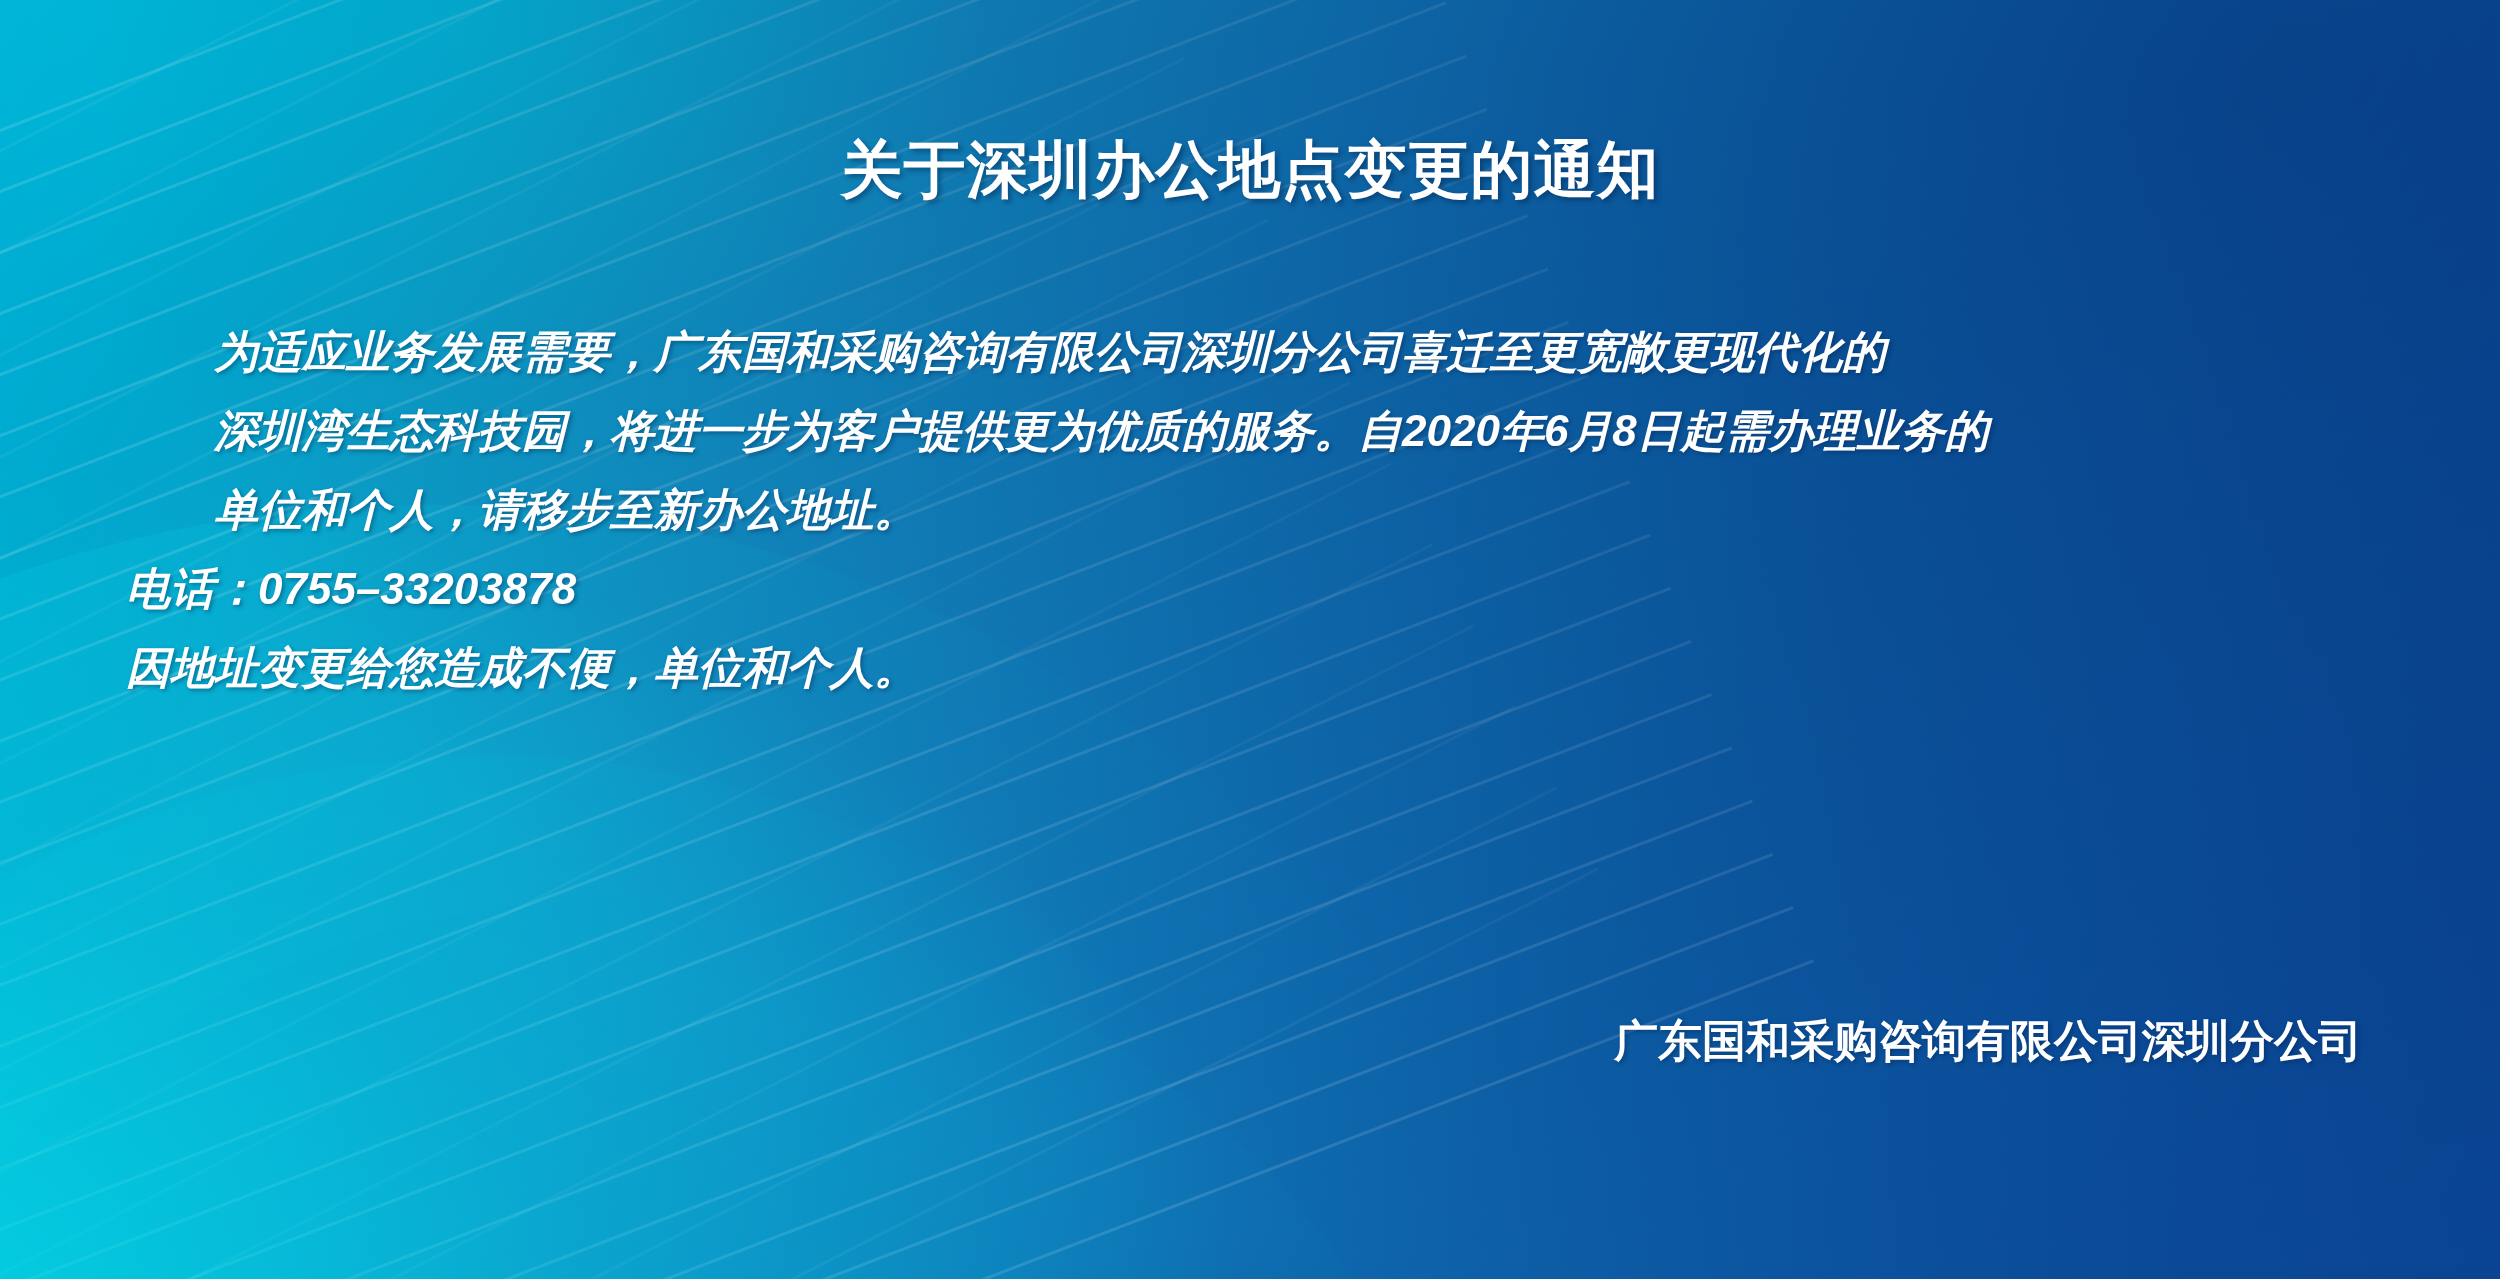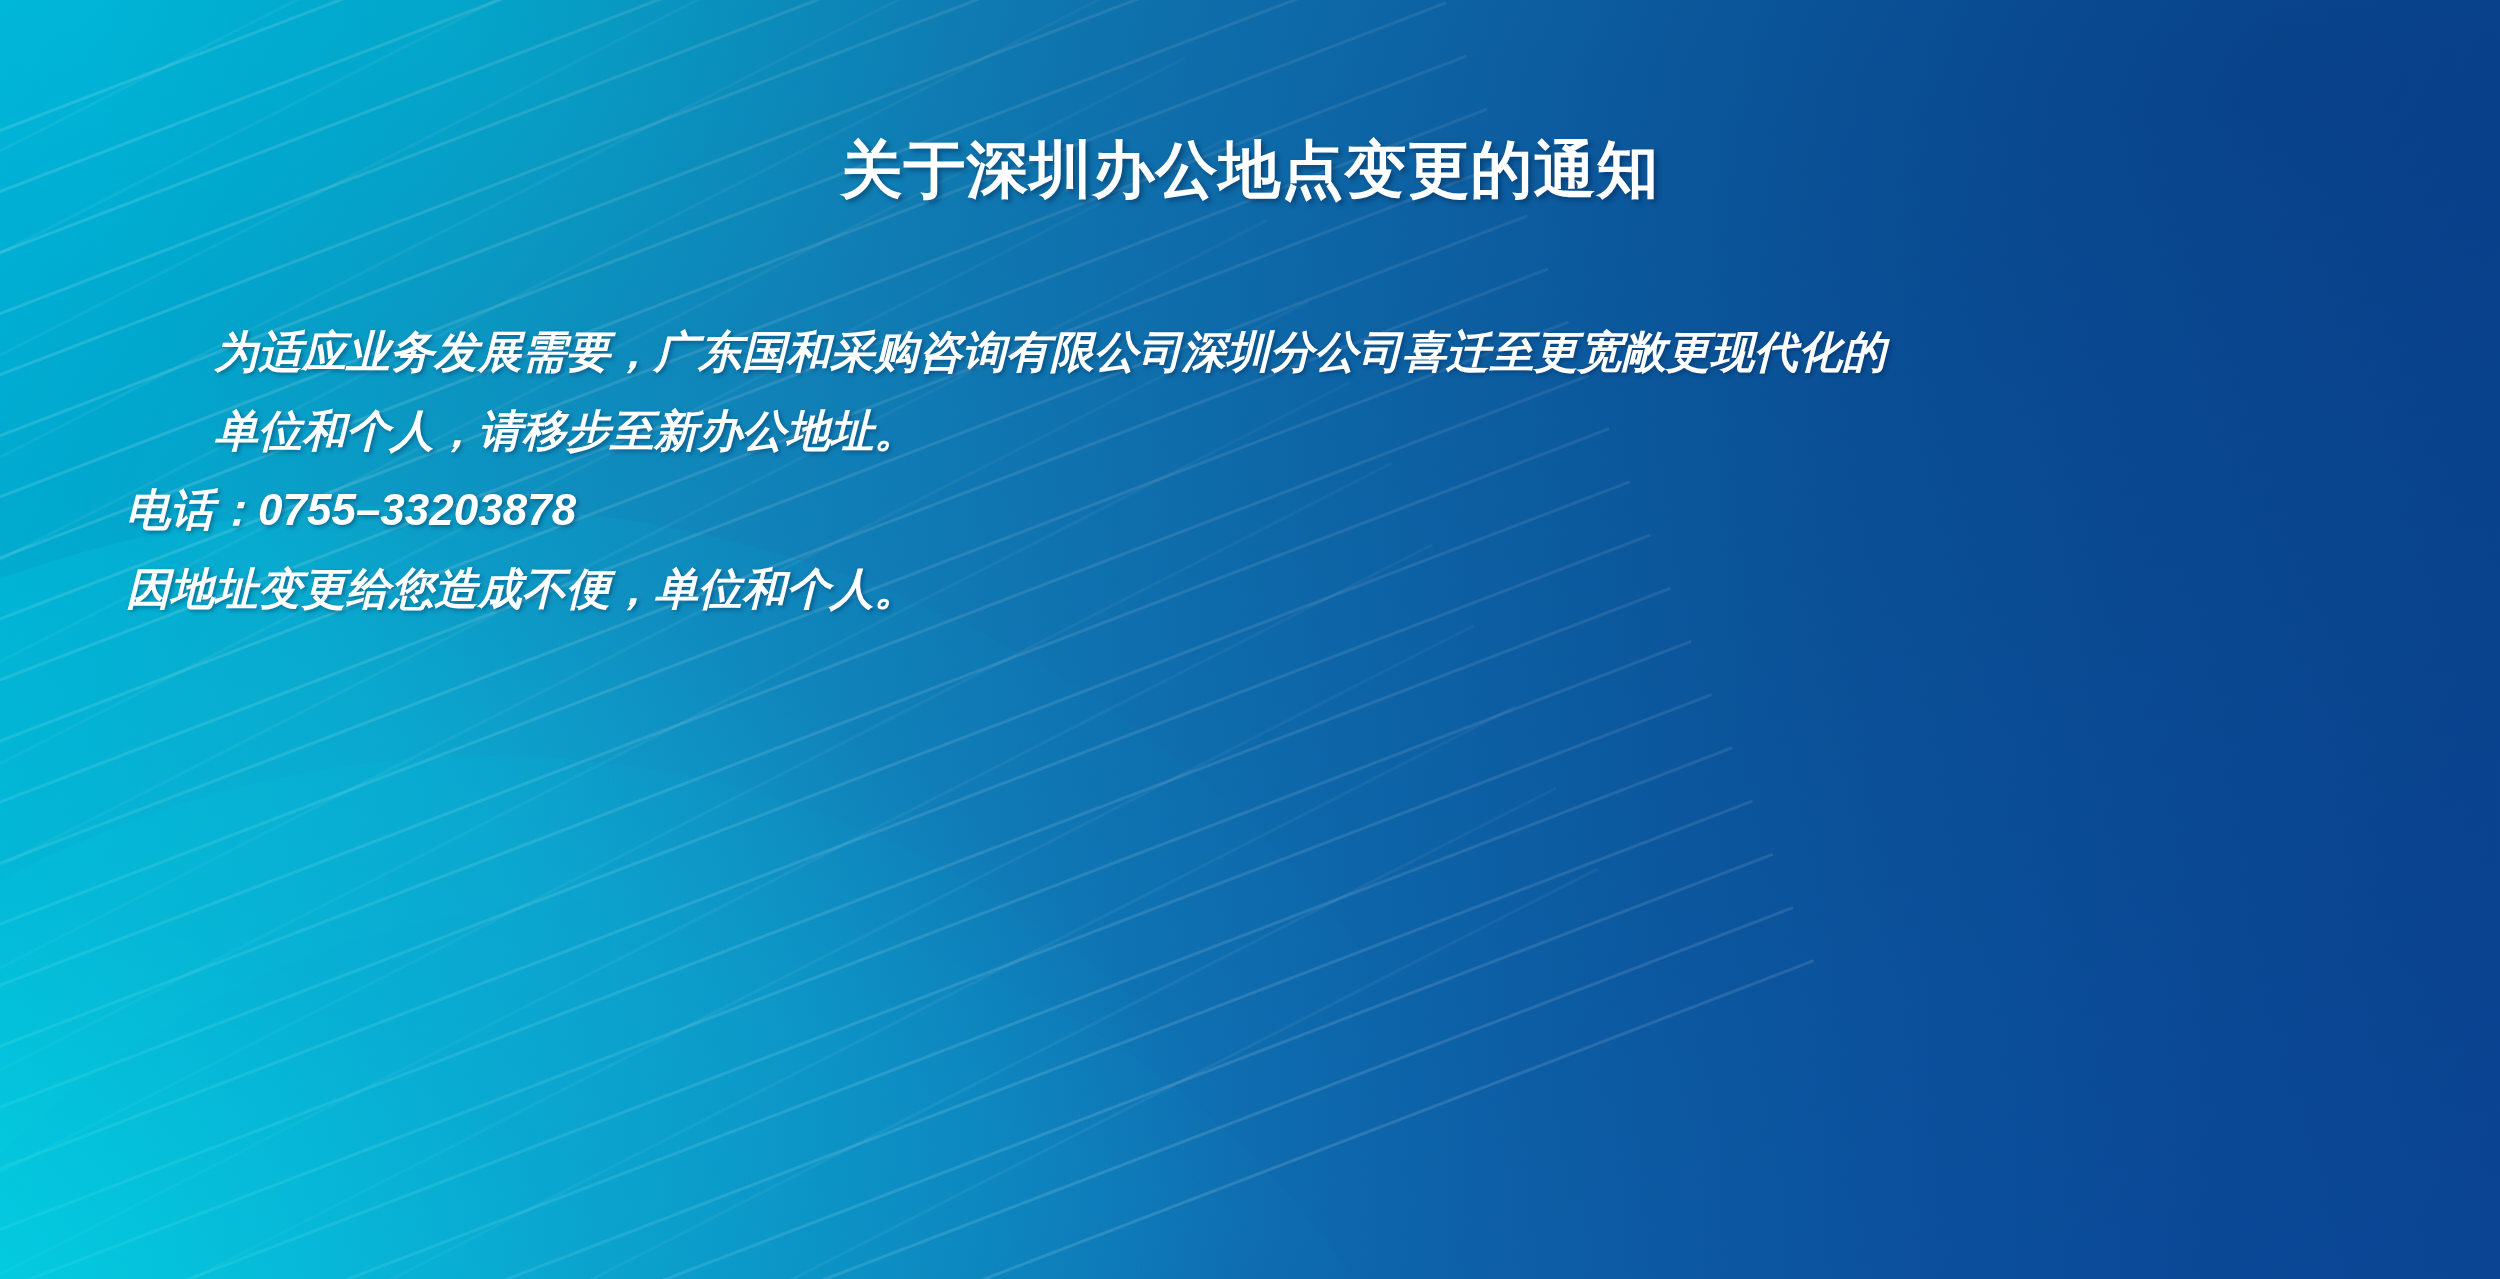--- a/index.html
+++ b/index.html
@@ -182,31 +182,33 @@
   <div class="vignette-bl"></div>
 
   <div class="content">
 
     <h1 class="doc-title">关于深圳办公地点变更的通知</h1>
 
     <div class="body-block">
 
       <p class="para indent">
         <span class="line">为适应业务发展需要，广东国和采购咨询有限公司深圳分公司喜迁至更宽敞更现代化的</span>
+        <span class="line">深圳湾生态科技园，将进一步为客户提供更为优质的服务。自2020年6月8日起需办理业务的</span>
         <span class="line">单位和个人，请移步至新办公地址。</span>
       </p>
 
 
       <p class="para">
         <span class="line">电话：0755–33203878</span>
       </p>
 
       <p class="para">
         <span class="line">因地址变更给您造成不便，单位和个人。</span>
       </p>
 
     </div>
 
     <div class="signature">
+      <span class="sig-org">广东国和采购咨询有限公司深圳分公司</span>
     </div>
 
   </div>
 </div>
 
 </body></html>

